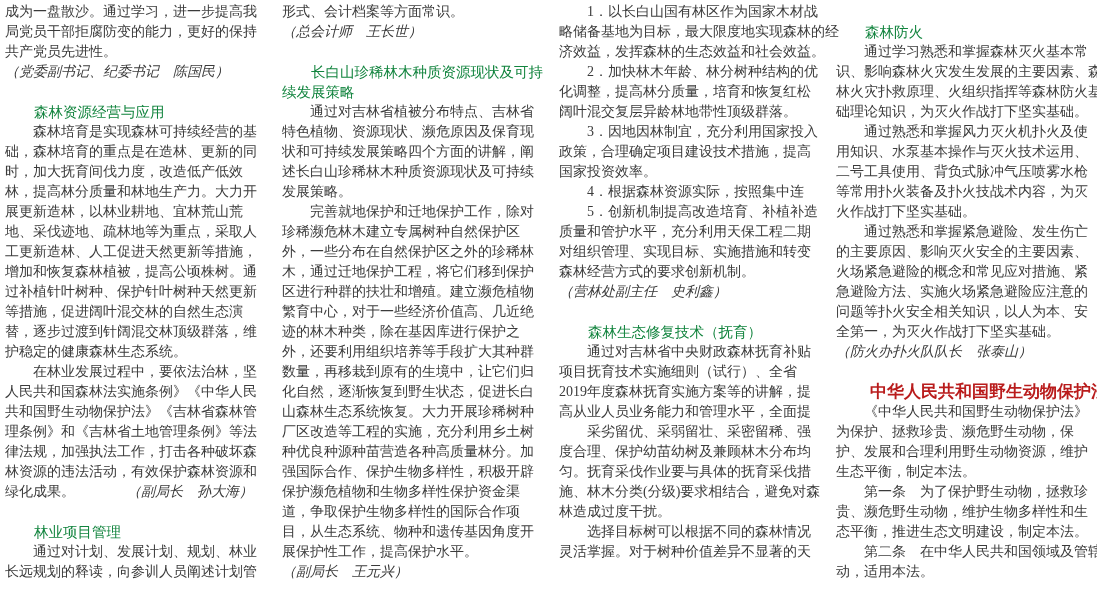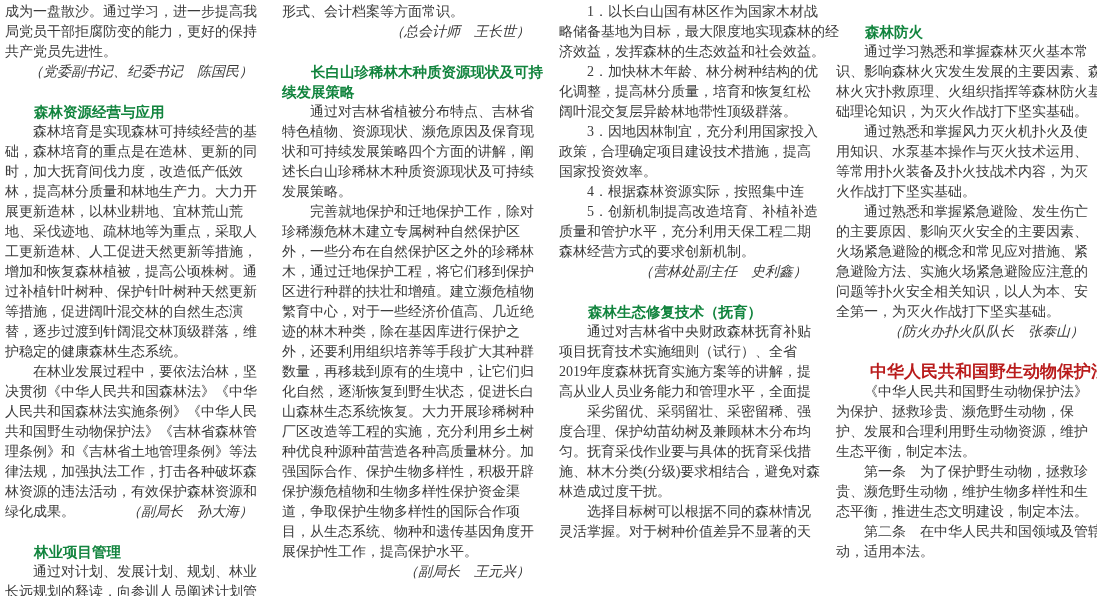--- a/index.html
+++ b/index.html
@@ -31,32 +31,32 @@
     height: 20px;
     line-height: 20px;
     font-size: 14px;
     white-space: nowrap;
   }
   .spacer {
     height: 20px;
   }
   .heading-green {
     color: #12843e;
-    font-weight: bold;
+    font-weight: normal;
     font-family: "Liberation Sans", "DejaVu Sans", sans-serif;
     font-size: 14.5px;
   }
   .heading-red {
     color: #b91c1c;
     font-weight: bold;
     font-family: "Liberation Sans", "DejaVu Sans", sans-serif;
     font-size: 17px;
   }
   .signature {
-    text-align: right;
+    text-align: left;
     font-style: italic;
     padding-right: 6px;
   }
   .split {
     display: flex;
     justify-content: space-between;
     text-align: right;
   }
   .split .sig {
     font-style: italic;
@@ -80,21 +80,20 @@
       <div class="line">林，提高林分质量和林地生产力。大力开</div>
       <div class="line">展更新造林，以林业耕地、宜林荒山荒</div>
       <div class="line">地、采伐迹地、疏林地等为重点，采取人</div>
       <div class="line">工更新造林、人工促进天然更新等措施，</div>
       <div class="line">增加和恢复森林植被，提高公顷株树。通</div>
       <div class="line">过补植针叶树种、保护针叶树种天然更新</div>
       <div class="line">等措施，促进阔叶混交林的自然生态演</div>
       <div class="line">替，逐步过渡到针阔混交林顶级群落，维</div>
       <div class="line">护稳定的健康森林生态系统。</div>
       <div class="line">　　在林业发展过程中，要依法治林，坚</div>
-      <div class="line">决贯彻《中华人民共和国森林法》《中华</div>
       <div class="line">人民共和国森林法实施条例》《中华人民</div>
       <div class="line">共和国野生动物保护法》《吉林省森林管</div>
       <div class="line">理条例》和《吉林省土地管理条例》等法</div>
       <div class="line">律法规，加强执法工作，打击各种破坏森</div>
       <div class="line">林资源的违法活动，有效保护森林资源和</div>
       <div class="line split">
         <span>绿化成果。</span>
         <span class="sig">（副局长　孙大海）</span>
       </div>
       <div class="spacer"></div>
@@ -139,20 +138,21 @@
       <div class="line">济效益，发挥森林的生态效益和社会效益。</div>
       <div class="line">　　2．加快林木年龄、林分树种结构的优</div>
       <div class="line">化调整，提高林分质量，培育和恢复红松</div>
       <div class="line">阔叶混交复层异龄林地带性顶级群落。</div>
       <div class="line">　　3．因地因林制宜，充分利用国家投入</div>
       <div class="line">政策，合理确定项目建设技术措施，提高</div>
       <div class="line">国家投资效率。</div>
       <div class="line">　　4．根据森林资源实际，按照集中连</div>
       <div class="line">　　5．创新机制提高改造培育、补植补造</div>
       <div class="line">质量和管护水平，充分利用天保工程二期</div>
+      <div class="line">对组织管理、实现目标、实施措施和转变</div>
       <div class="line">森林经营方式的要求创新机制。</div>
       <div class="line signature">（营林处副主任　史利鑫）</div>
       <div class="spacer"></div>
       <div class="line heading-green">　　森林生态修复技术（抚育）</div>
       <div class="line">　　通过对吉林省中央财政森林抚育补贴</div>
       <div class="line">项目抚育技术实施细则（试行）、全省</div>
       <div class="line">2019年度森林抚育实施方案等的讲解，提</div>
       <div class="line">高从业人员业务能力和管理水平，全面提</div>
       <div class="line">　　采劣留优、采弱留壮、采密留稀、强</div>
       <div class="line">度合理、保护幼苗幼树及兼顾林木分布均</div>
@@ -164,20 +164,21 @@
     </div>
   <div class="column">
       <div class="spacer"></div>
       <div class="line heading-green">　　森林防火</div>
       <div class="line">　　通过学习熟悉和掌握森林灭火基本常</div>
       <div class="line">识、影响森林火灾发生发展的主要因素、森</div>
       <div class="line">林火灾扑救原理、火组织指挥等森林防火基</div>
       <div class="line">础理论知识，为灭火作战打下坚实基础。</div>
       <div class="line">　　通过熟悉和掌握风力灭火机扑火及使</div>
       <div class="line">用知识、水泵基本操作与灭火技术运用、</div>
+      <div class="line">二号工具使用、背负式脉冲气压喷雾水枪</div>
       <div class="line">等常用扑火装备及扑火技战术内容，为灭</div>
       <div class="line">火作战打下坚实基础。</div>
       <div class="line">　　通过熟悉和掌握紧急避险、发生伤亡</div>
       <div class="line">的主要原因、影响灭火安全的主要因素、</div>
       <div class="line">火场紧急避险的概念和常见应对措施、紧</div>
       <div class="line">急避险方法、实施火场紧急避险应注意的</div>
       <div class="line">问题等扑火安全相关知识，以人为本、安</div>
       <div class="line">全第一，为灭火作战打下坚实基础。</div>
       <div class="line signature">（防火办扑火队队长　张泰山）</div>
       <div class="spacer"></div>

